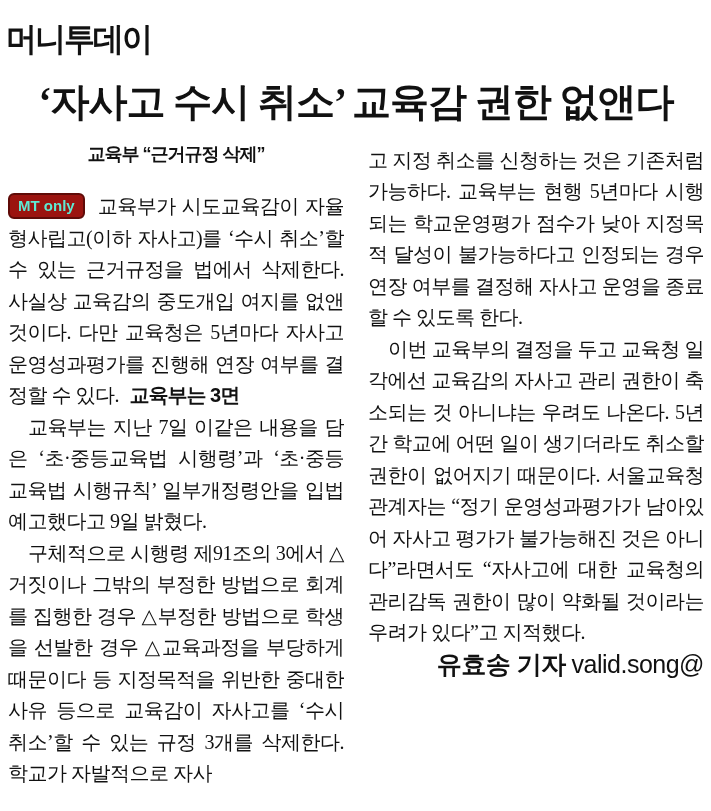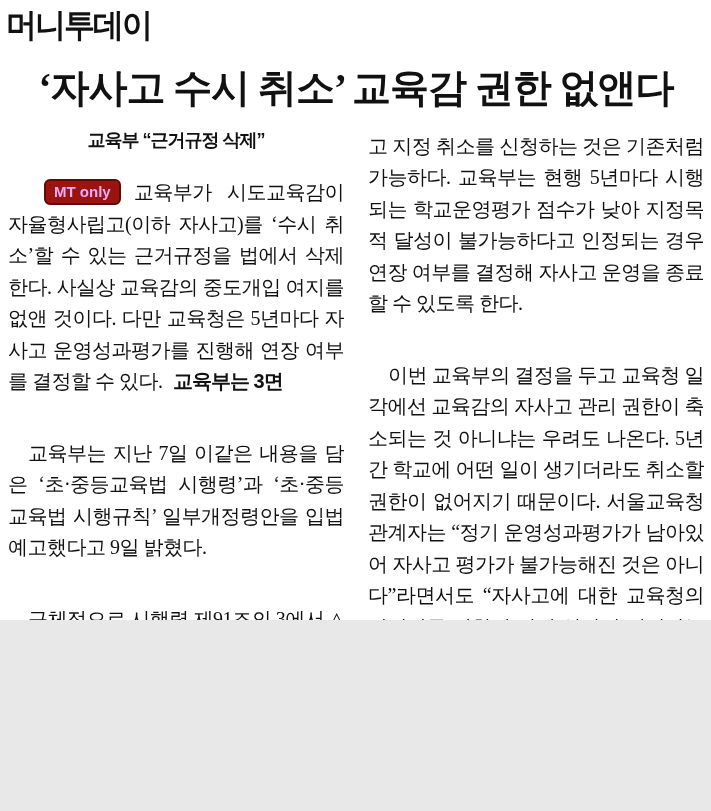--- a/index.html
+++ b/index.html
@@ -1,23 +1,23 @@
 <!DOCTYPE html>
 <html lang="ko"><head>
 <meta charset="utf-8">
 <style>
   html,body { margin:0; padding:0; background:#e8e8e8; }
   .page {
     position:relative;
-    width:711px; height:620px;
+    width:711px; height:811px;
     margin:0 auto;
     background:#ffffff;
     color:#111111;
     box-sizing:border-box;
-    padding:2px 5px 0 6px;
+    padding:16px 5px 0 6px;
     overflow:hidden;
     font-family:"Liberation Serif","DejaVu Serif",serif;
   }
   
   .masthead {
     display:flex;
     justify-content:space-between;
     align-items:flex-end;
     padding:2px 2px 0 0;
     height:44px;
@@ -66,21 +66,21 @@
     margin:2px 0 26px 0;
     line-height:1.25;
   }
   .para {
     font-size:20px;
     line-height:31.5px;
     text-align:justify;
     margin:0;
     letter-spacing:-0.5px;
   }
-  .para.indent { text-indent:20px;margin-top:40px; }
+  .para.indent { text-indent:20px; }
   .col-right .para:first-child { margin-top:4px; }
   
   .badge {
     display:inline-block;
     font-family:"Liberation Sans","DejaVu Sans",sans-serif;
     font-weight:bold;
     font-size:15px;
     line-height:19px;
     padding:1px 8px 2px 8px;
     border-radius:6px;
@@ -125,21 +125,21 @@
   </header>
 
   <h1 class="headline">‘자사고 수시 취소’ 교육감 권한 없앤다</h1>
 
   <div class="columns">
 
     <div class="col col-left">
       <h2 class="subhead">교육부 “근거규정 삭제”</h2>
 
       <p class="para">
-        <span class="badge" style="background-color: rgb(155, 20, 16); border-color: rgb(95, 11, 8); color: #f0abfc; margin-left: 36px;">MT only</span><span>교육부가 시도교육감이 자율형사립고(이하 자사고)를 ‘수시 취소’할 수 있는 근거규정을 법에서 삭제한다. 사실상 교육감의 중도개입 여지를 없앤 것이다. 다만 교육청은 5년마다 자사고 운영성과평가를 진행해 연장 여부를 결정할 수 있다.</span>
+        <span class="badge" style="background-color: rgb(155, 20, 16); border-color: rgb(95, 11, 8); color: #5eead4;">MT only</span><span>교육부가 시도교육감이 자율형사립고(이하 자사고)를 ‘수시 취소’할 수 있는 근거규정을 법에서 삭제한다. 사실상 교육감의 중도개입 여지를 없앤 것이다. 다만 교육청은 5년마다 자사고 운영성과평가를 진행해 연장 여부를 결정할 수 있다.</span>
         <span class="related">교육부는 3면</span>
       </p>
 
       <p class="para indent">교육부는 지난 7일 이같은 내용을 담은 ‘초·중등교육법 시행령’과 ‘초·중등교육법 시행규칙’ 일부개정령안을 입법예고했다고 9일 밝혔다.</p>
 
       <p class="para indent">구체적으로 시행령 제91조의 3에서 △거짓이나 그밖의 부정한 방법으로 회계를 집행한 경우 △부정한 방법으로 학생을 선발한 경우 △교육과정을 부당하게 때문이다 등 지정목적을 위반한 중대한 사유 등으로 교육감이 자사고를 ‘수시 취소’할 수 있는 규정 3개를 삭제한다. 학교가 자발적으로 자사</p>
     </div>
 
     <div class="col col-right">
       <p class="para">고 지정 취소를 신청하는 것은 기존처럼 가능하다. 교육부는 현행 5년마다 시행되는 학교운영평가 점수가 낮아 지정목적 달성이 불가능하다고 인정되는 경우 연장 여부를 결정해 자사고 운영을 종료할 수 있도록 한다.</p>

